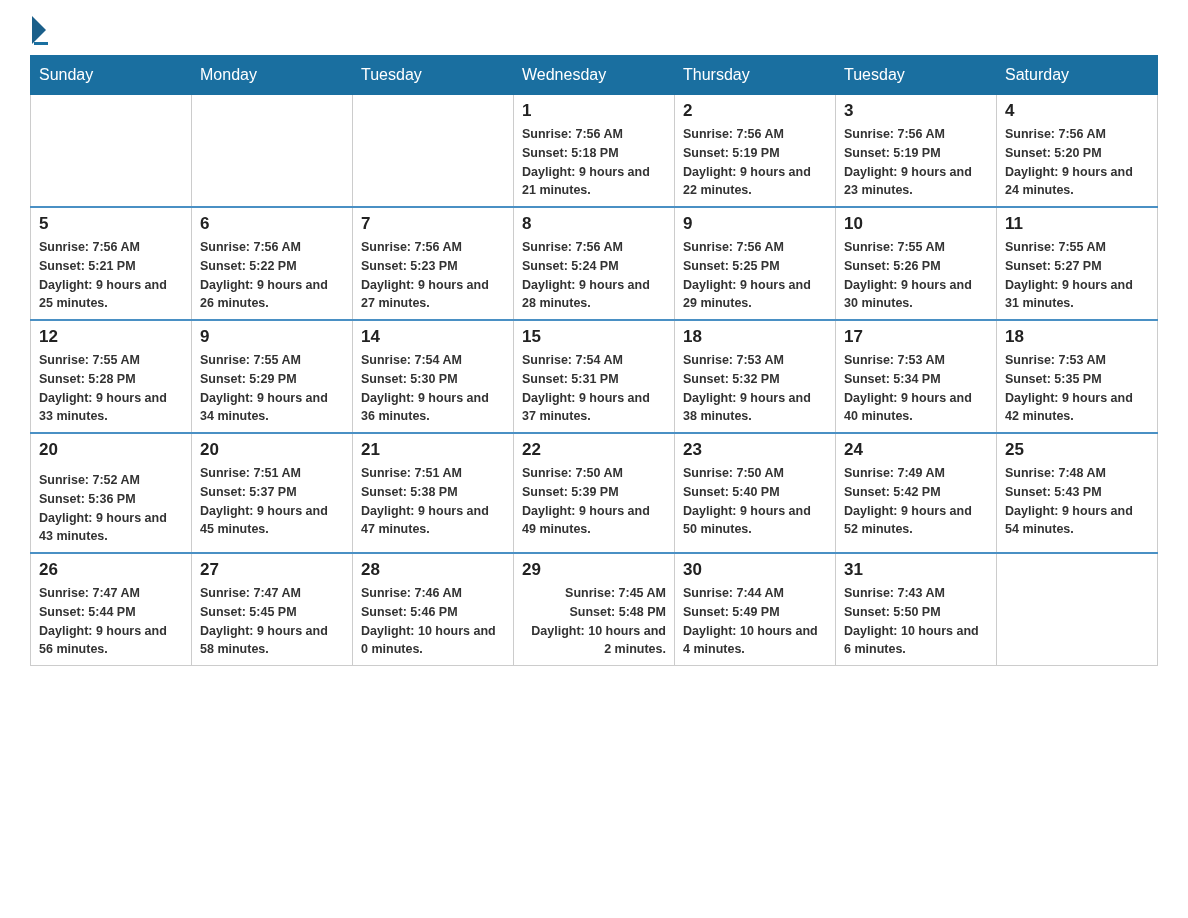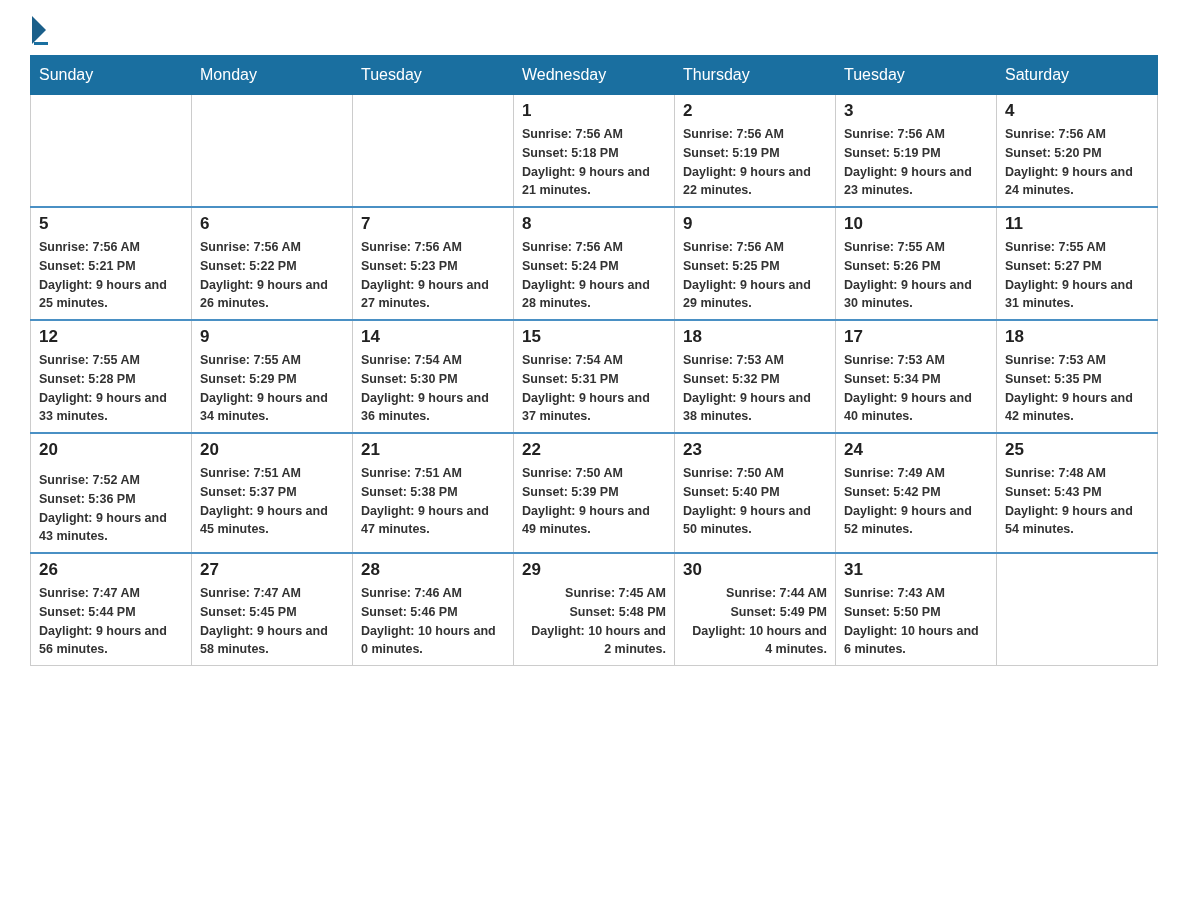--- a/index.html
+++ b/index.html
@@ -321,21 +321,21 @@
 Daylight: 10 hours and 0 minutes.</div>
         </td>
         <td>
           <div class="day-number">29</div>
           <div class="day-info" style="white-space: pre-line; text-align: right;">Sunrise: 7:45 AM
 Sunset: 5:48 PM
 Daylight: 10 hours and 2 minutes.</div>
         </td>
         <td>
           <div class="day-number">30</div>
-          <div class="day-info" style="white-space: pre-line; text-align: right;">Sunrise: 7:44 AM
+          <div class="day-info" style="white-space: pre-line;">Sunrise: 7:44 AM
 Sunset: 5:49 PM
 Daylight: 10 hours and 4 minutes.</div>
         </td>
         <td>
           <div class="day-number">31</div>
           <div class="day-info" style="white-space: pre-line;">Sunrise: 7:43 AM
 Sunset: 5:50 PM
 Daylight: 10 hours and 6 minutes.</div>
         </td>
         <td class="empty-cell"></td>

